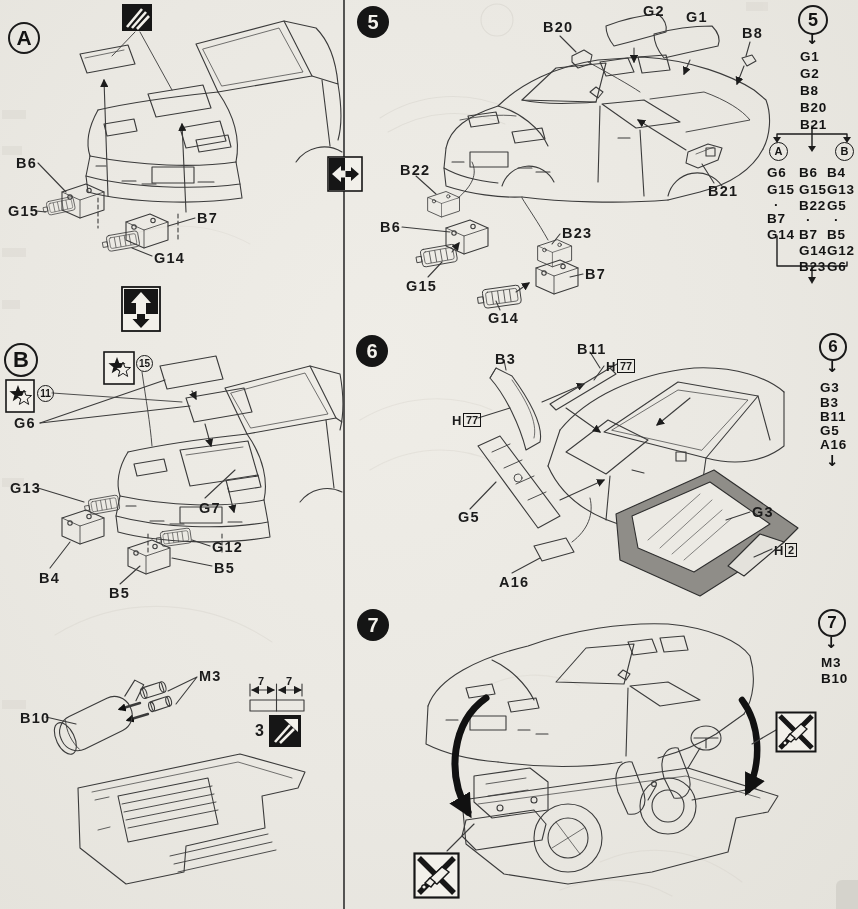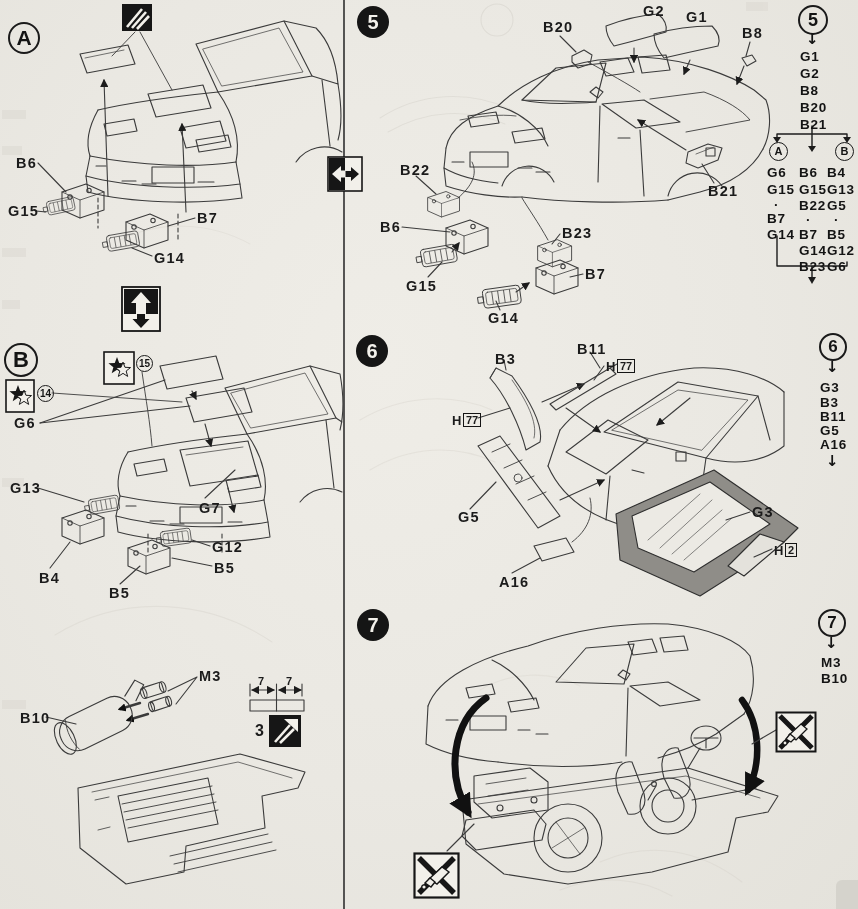--- a/index.html
+++ b/index.html
@@ -345,21 +345,21 @@
   <rect x="3" y="3" width="34" height="25" fill="#161616"></rect>
   <path d="M20,6 L30,17 L25,17 L25,28 L15,28 L15,17 L10,17 Z" fill="#f2f0ea"></path>
   <path d="M20,42 L28.5,33 L24,33 L24,28 L16,28 L16,33 L11.5,33 Z" fill="#161616"></path>
 </svg>
 
 <svg class="icon" style="left:5px;top:379px;" width="30" height="34">
   <rect x="1" y="1" width="28" height="32" fill="#f2f0ea" stroke="#161616" stroke-width="1.6"></rect>
   <path transform="translate(13,15)" d="M0,-9 L2.23,-3.07 L8.56,-2.78 L3.61,1.17 L5.29,7.28 L0,3.8 L-5.29,7.28 L-3.61,1.17 L-8.56,-2.78 L-2.23,-3.07 Z" fill="#161616"></path>
   <path transform="translate(19,19) scale(0.88)" d="M0,-9 L2.23,-3.07 L8.56,-2.78 L3.61,1.17 L5.29,7.28 L0,3.8 L-5.29,7.28 L-3.61,1.17 L-8.56,-2.78 L-2.23,-3.07 Z" fill="#f2f0ea" stroke="#161616" stroke-width="1.1"></path>
 </svg>
-<div class="circ-num" style="left:37px;top:385px;">14</div>
+<div class="circ-num" style="left:37px;top:385px;">11</div>
 
 <svg class="icon" style="left:103px;top:351px;" width="32" height="34">
   <rect x="1" y="1" width="30" height="32" fill="#f2f0ea" stroke="#161616" stroke-width="1.6"></rect>
   <path transform="translate(14,15)" d="M0,-9 L2.23,-3.07 L8.56,-2.78 L3.61,1.17 L5.29,7.28 L0,3.8 L-5.29,7.28 L-3.61,1.17 L-8.56,-2.78 L-2.23,-3.07 Z" fill="#161616"></path>
   <path transform="translate(20,19) scale(0.88)" d="M0,-9 L2.23,-3.07 L8.56,-2.78 L3.61,1.17 L5.29,7.28 L0,3.8 L-5.29,7.28 L-3.61,1.17 L-8.56,-2.78 L-2.23,-3.07 Z" fill="#f2f0ea" stroke="#161616" stroke-width="1.1"></path>
 </svg>
 <div class="circ-num" style="left:136px;top:355px;">15</div>
 
 <svg class="icon" style="left:269px;top:715px;" width="32" height="32">
   <rect width="32" height="32" fill="#161616"></rect>

